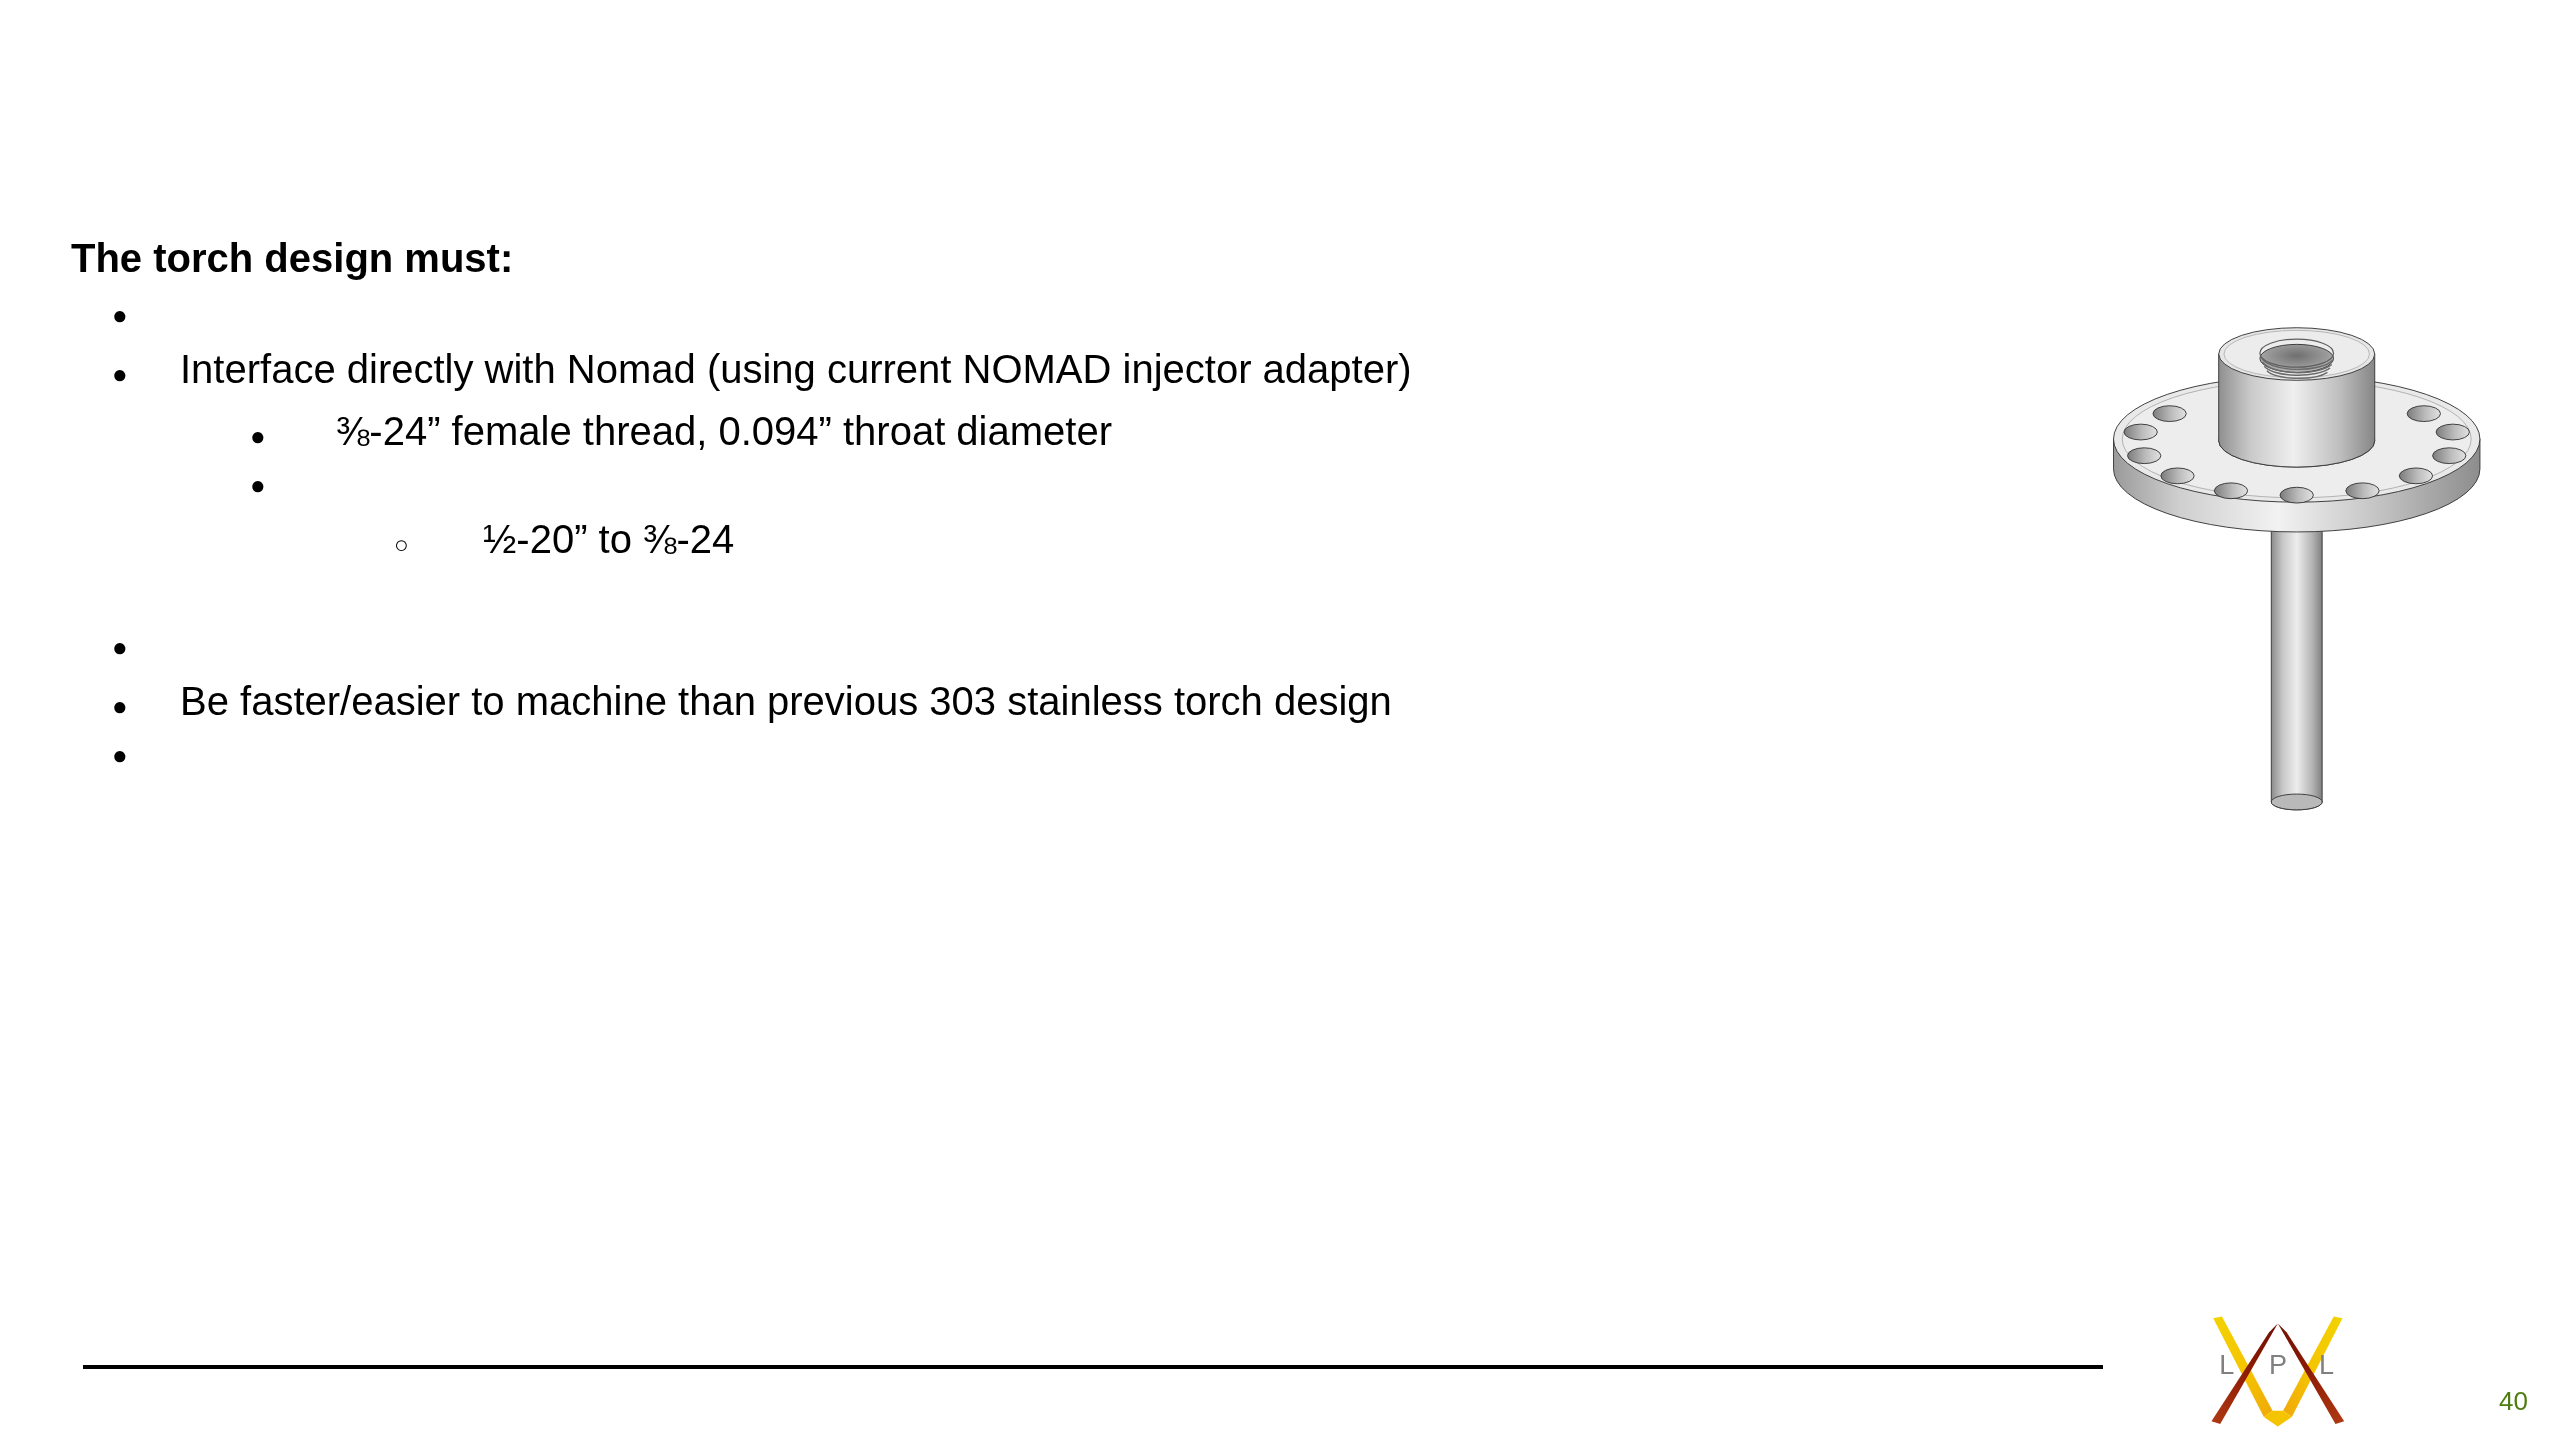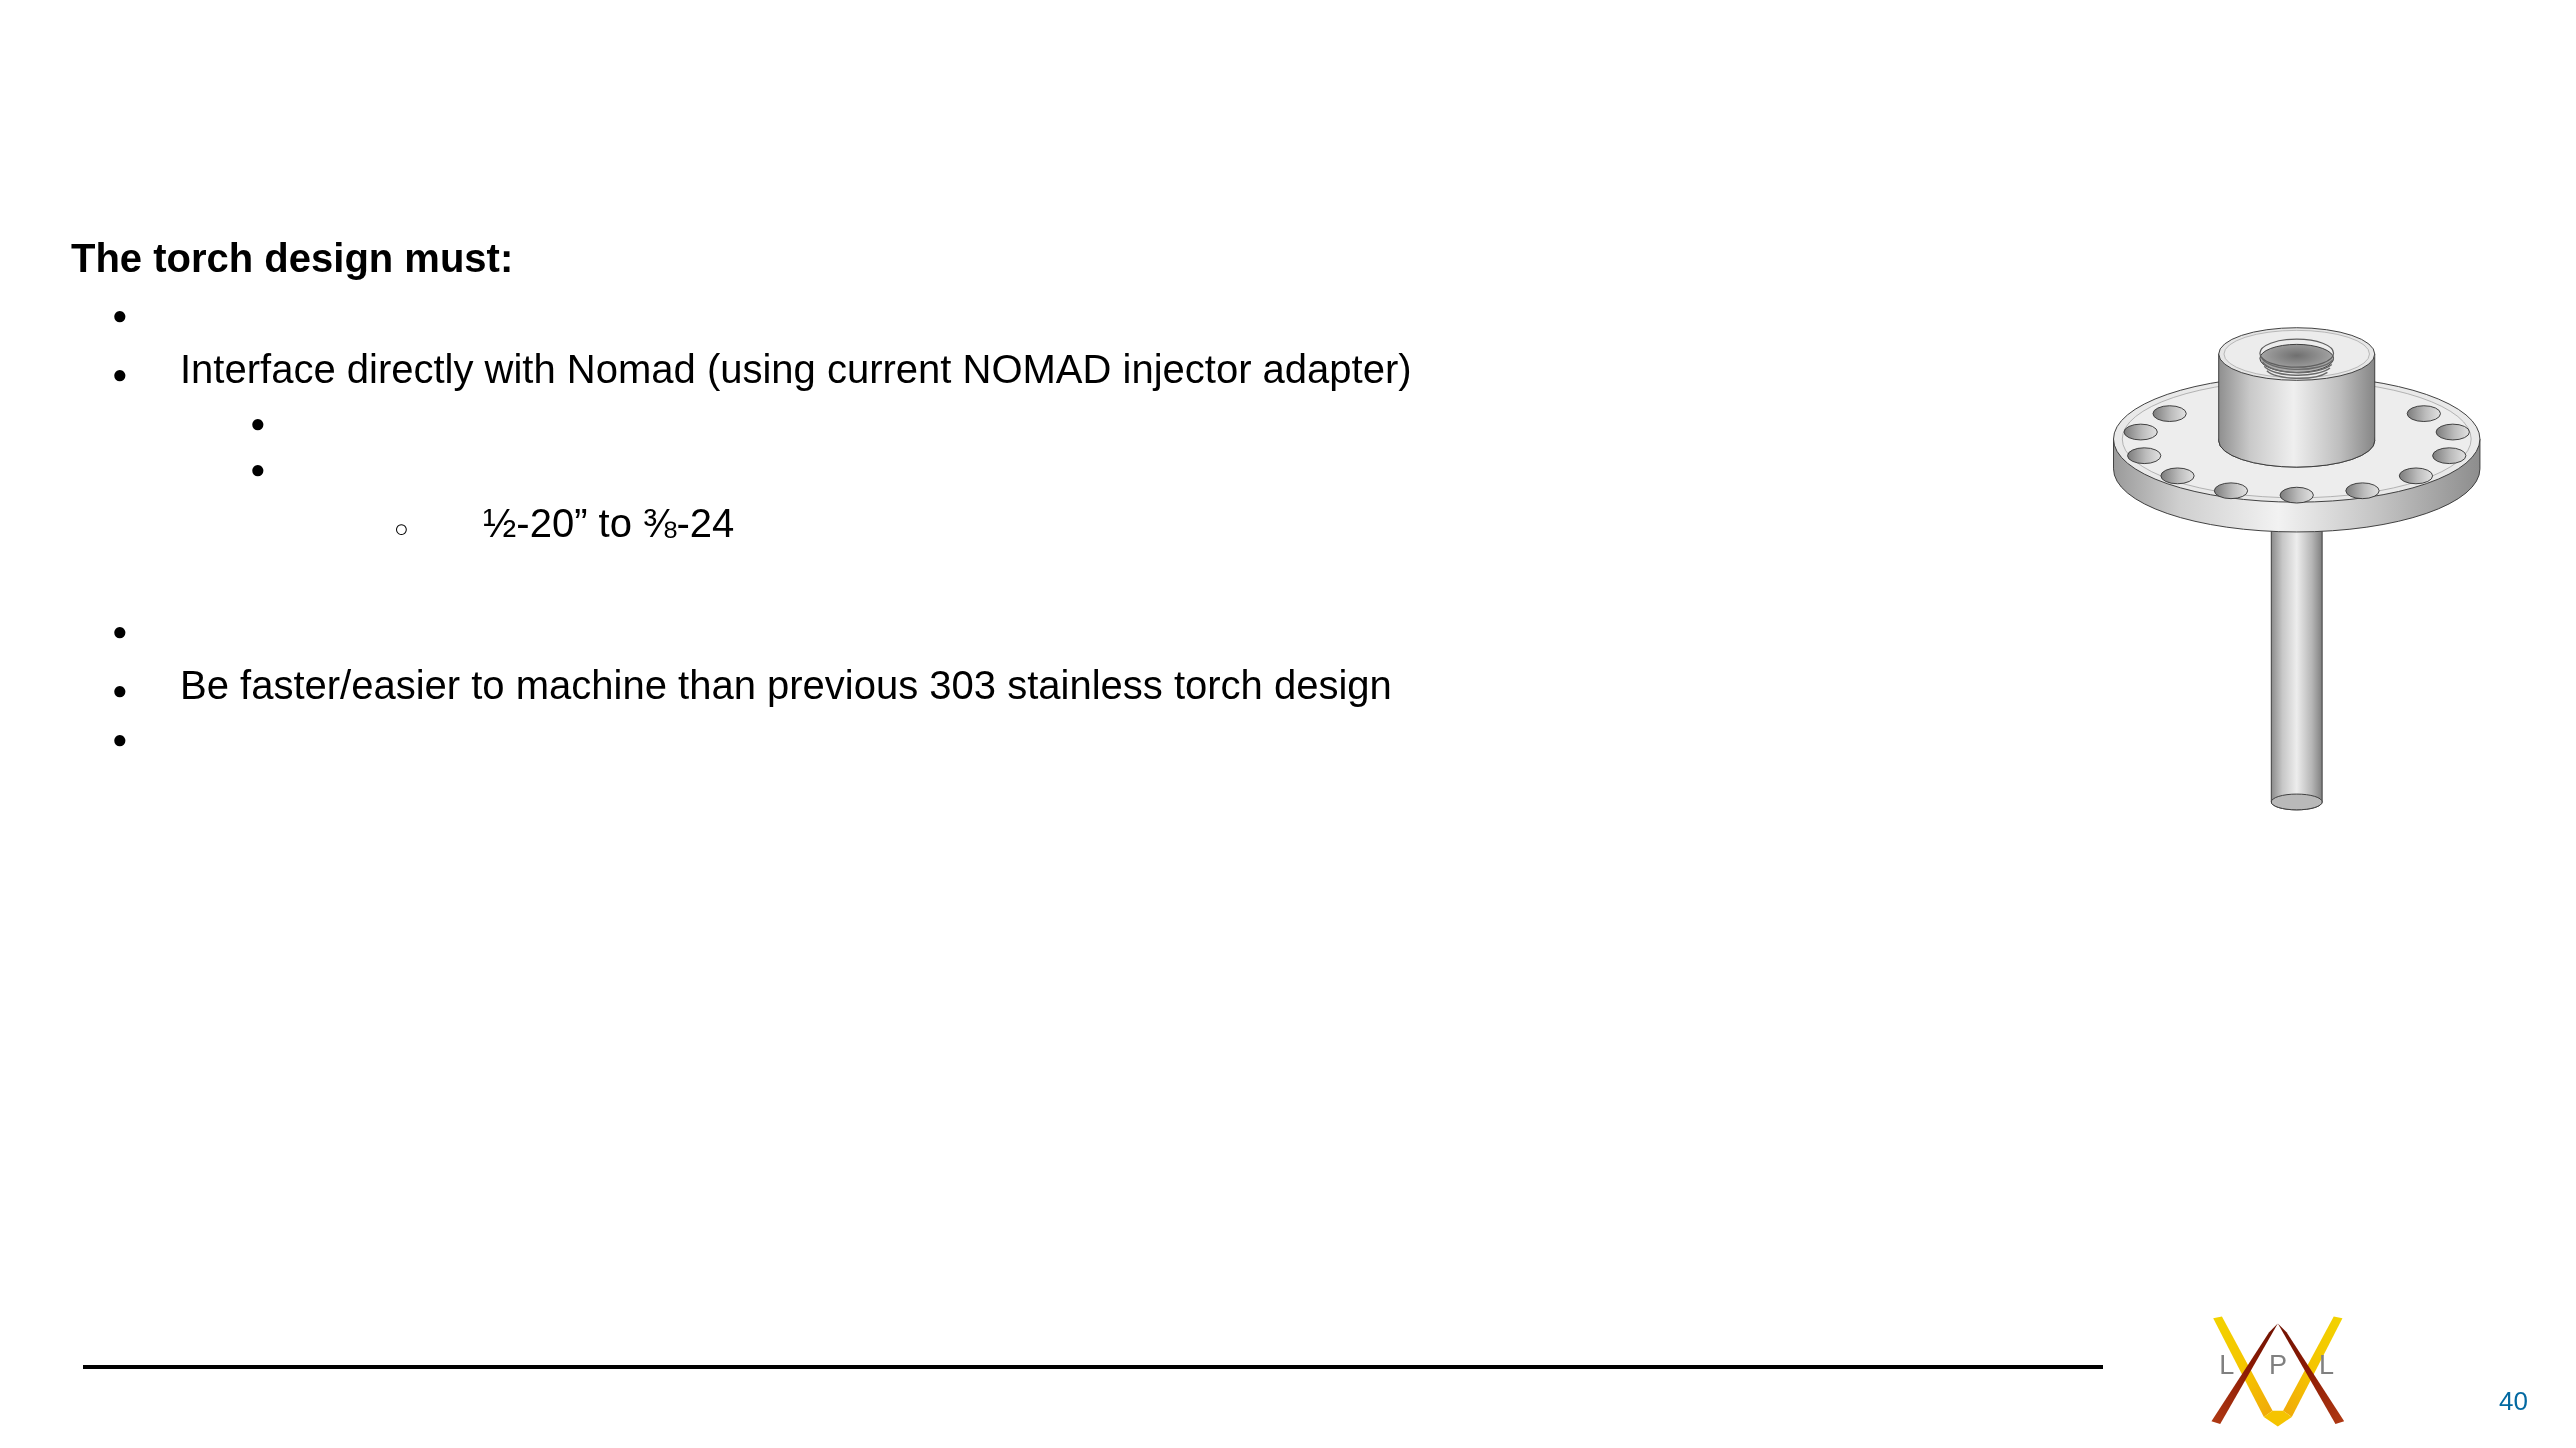--- a/index.html
+++ b/index.html
@@ -103,21 +103,21 @@
     height: 131px;
   }
   #lpl-logo svg { display: block; width: 100%; height: 100%; }
 
   
   #page-number {
     position: absolute;
     left: 2499px;
     top: 1388px;
     font-size: 26px;
-    color: #0369a1;
+    color: #4d7c0f;
     line-height: 1;
   }
 </style>
 </head>
 <body>
 
 <div id="slide">
 
 
   <div id="body-block">
@@ -125,20 +125,21 @@
     <div id="bullet-list">
         <div class="bullet-row lvl1">
           <span class="bullet-glyph">●</span>
         </div>
         <div class="bullet-row lvl1">
           <span class="bullet-glyph">●</span>
           <span class="bullet-text">Interface directly with Nomad (using current NOMAD injector adapter)</span>
         </div>
         <div class="bullet-row lvl2">
           <span class="bullet-glyph">●</span>
+          <span class="bullet-text">⅜-24” female thread, 0.094” throat diameter</span>
         </div>
         <div class="bullet-row lvl2">
           <span class="bullet-glyph">●</span>
         </div>
         <div class="bullet-row lvl3">
           <span class="bullet-glyph">○</span>
           <span class="bullet-text">½-20” to ⅜-24</span>
         </div>
         <div class="bullet-row lvl1 spacer-before">
           <span class="bullet-glyph">●</span>

